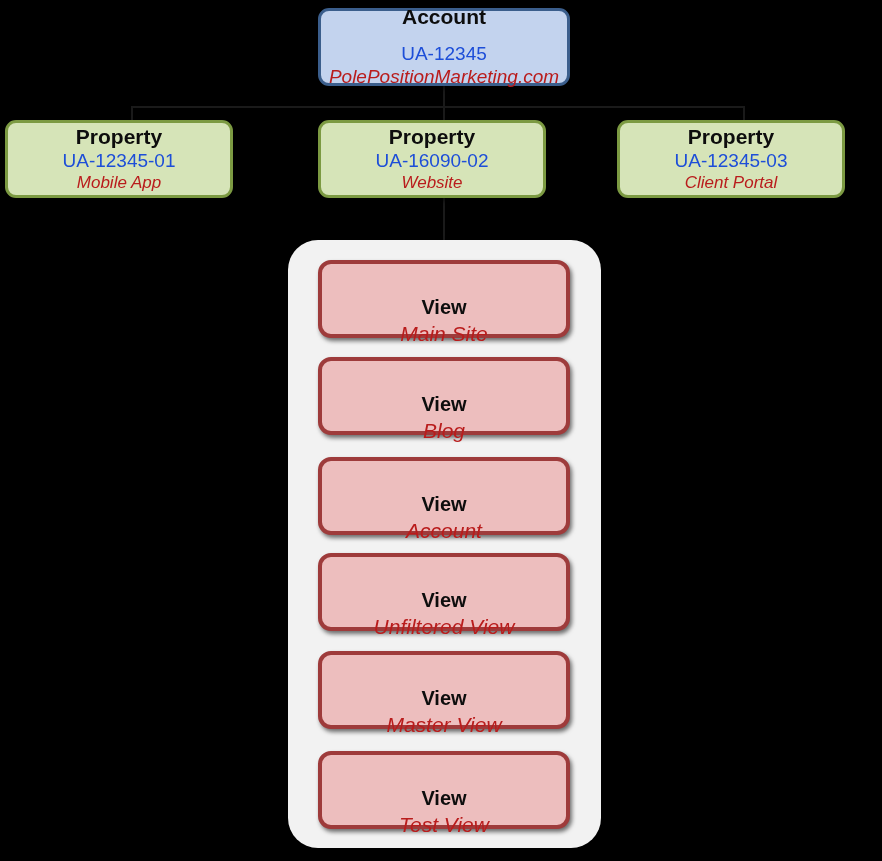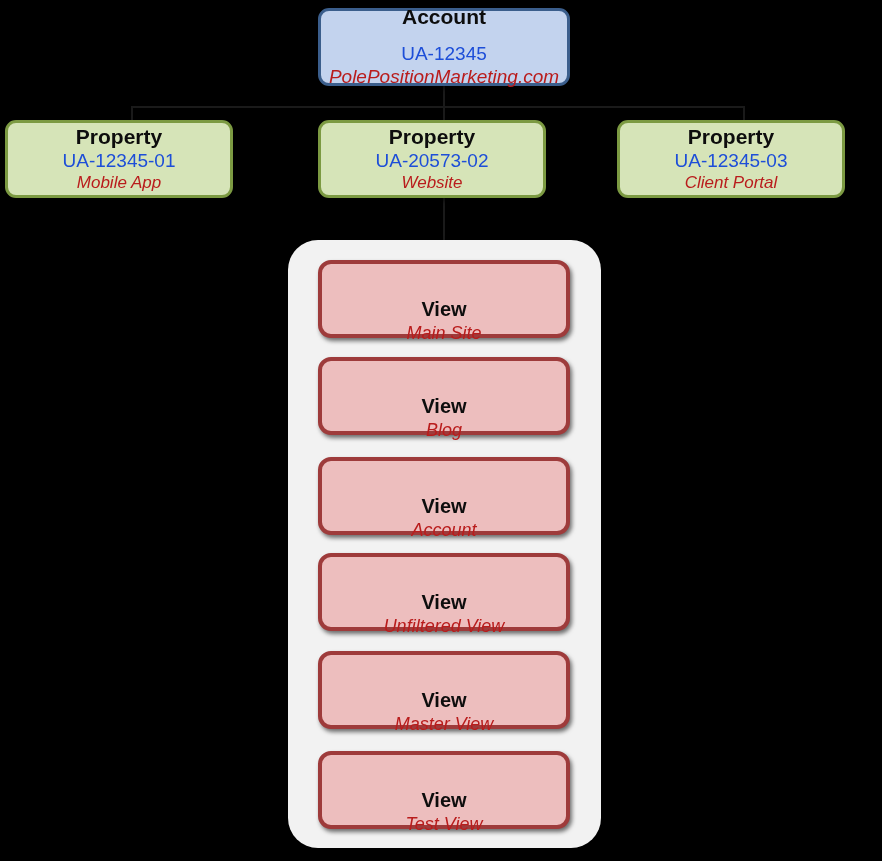--- a/index.html
+++ b/index.html
@@ -97,21 +97,21 @@
   .view {
     position: absolute;
     left: 30px;
     width: 252px;
     height: 78px;
     background: #EDBEBE;
     border: 4px solid #9E3B3B;
     border-radius: 13px;
   }
   .view .title { font-size: 20px; margin-bottom: 2px; margin-top: 44px; }
-  .view .subtitle { font-size: 18px; }
+  .view .subtitle { font-size: 21px; }
   .view-0 { top: 20px; }
   .view-1 { top: 117px; }
   .view-2 { top: 217px; }
   .view-3 { top: 313px; }
   .view-4 { top: 411px; }
   .view-5 { top: 511px; }
 </style>
 </head>
 <body>
 
@@ -132,21 +132,21 @@
   </div>
 
   <div class="node property property-0">
     <div class="title">Property</div>
     <div class="id">UA-12345-01</div>
     <div class="subtitle">Mobile App</div>
   </div>
 
   <div class="node property property-1">
     <div class="title">Property</div>
-    <div class="id">UA-20573-02</div>
+    <div class="id">UA-16090-02</div>
     <div class="subtitle">Website</div>
   </div>
 
   <div class="node property property-2">
     <div class="title">Property</div>
     <div class="id">UA-12345-03</div>
     <div class="subtitle">Client Portal</div>
   </div>
 
   <div class="views-container">

